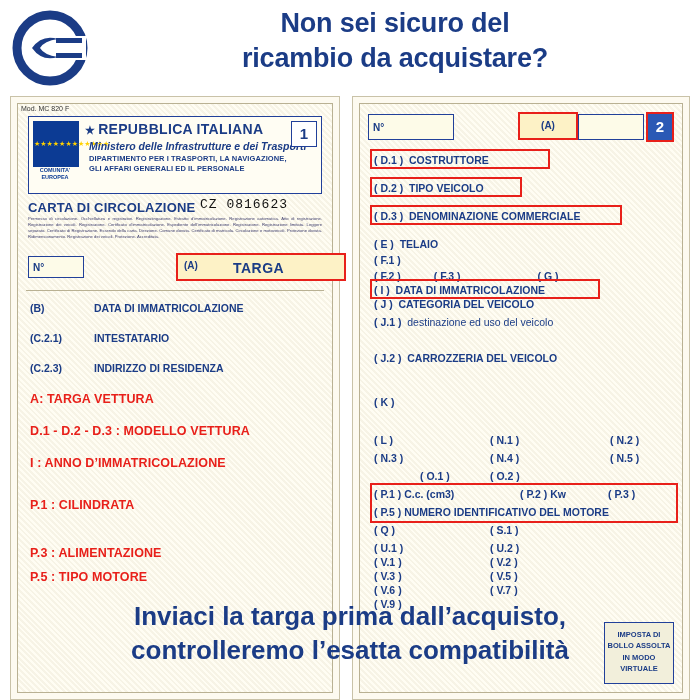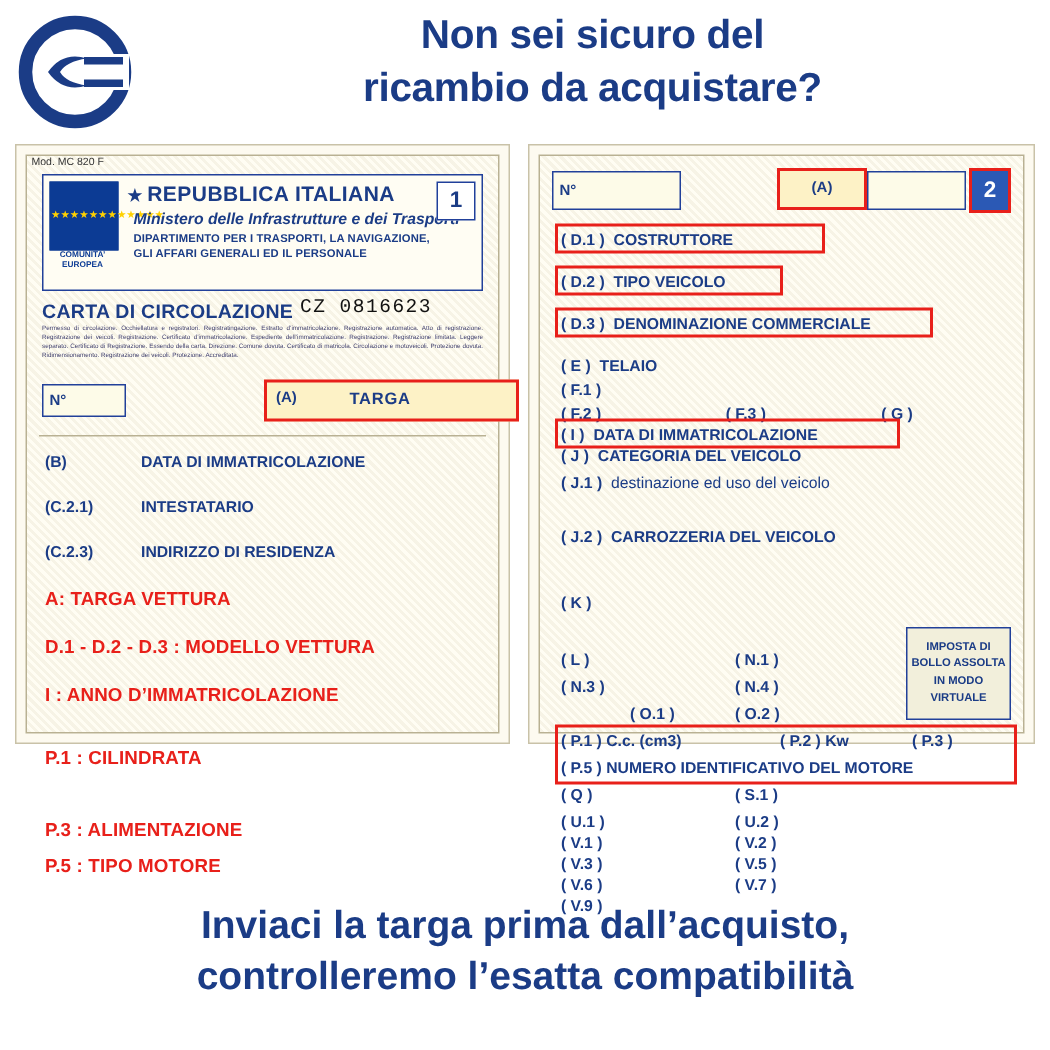--- a/index.html
+++ b/index.html
@@ -12,21 +12,21 @@
   .logo{
     position:absolute;left:10px;top:8px;width:80px;height:80px;
   }
   .header-title{
     position:absolute;left:100px;top:6px;width:590px;
     text-align:center;color:#1b3c86;font-weight:bold;font-size:27px;
     line-height:1.28;letter-spacing:-0.2px;
   }
   
   .card{
-    position:absolute;top:96px;height:400px;
+    position:absolute;top:96px;height:604px;
     background:#fdfaf0;border:1px solid #c9c2a8;
     box-sizing:border-box;
     text-decoration:underline;
   }
   .card-left{left:10px;width:330px;}
   .card-right{left:352px;width:338px;}
   .sheet{
     position:absolute;left:6px;top:6px;right:6px;bottom:6px;
     background:
       repeating-linear-gradient(45deg,rgba(210,200,170,.18) 0 2px,transparent 2px 4px),
@@ -86,21 +86,21 @@
     position:absolute;left:0;top:0;width:56px;height:22px;
     border:1px solid #21409a;background:#fdfbe8;
     font-size:10px;color:#1b3c86;font-weight:bold;line-height:22px;padding-left:4px;
     box-sizing:border-box;
   }
   .targa-hl{
     position:absolute;left:148px;top:-3px;width:170px;height:28px;
     border:2px solid #e8201a;background:#fdf2c6;box-sizing:border-box;
   }
   .targa-hl .a{position:absolute;left:6px;top:5px;font-size:10px;color:#1b3c86;font-weight:bold;}
-  .targa-hl .t{position:absolute;left:55px;top:5px;font-size:11px;color:#1b3c86;font-weight:bold;letter-spacing:.5px;}
+  .targa-hl .t{position:absolute;left:55px;top:5px;font-size:14px;color:#1b3c86;font-weight:bold;letter-spacing:.5px;}
   .sep{
     position:absolute;left:8px;right:8px;top:186px;height:1px;background:#b9b193;
   }
   .fline{
     position:absolute;left:12px;font-size:10.5px;color:#1b3c86;font-weight:bold;
   }
   .fline .lab{display:inline-block;width:64px;}
   .redtext{
     position:absolute;left:12px;font-size:12.5px;color:#e8201a;font-weight:bold;
     letter-spacing:.1px;
@@ -242,21 +242,21 @@
     <div class="hl" style="left:10px;top:101px;width:252px;height:20px"></div>
 
     <div class="rline" style="left:14px;top:134px">
       <span>( E )</span>&nbsp;&nbsp;<span>TELAIO</span>
     </div>
     <div class="rline" style="left:14px;top:150px">
       <span>( F.1 )</span>
     </div>
     <div class="rline" style="left:14px;top:166px">
       <span>( F.2 )</span>
-      <span style="margin-left:80px">( F.3 )</span>
+      <span style="margin-left:30px">( F.3 )</span>
       <span style="margin-left:74px">( G )</span>
     </div>
 
     <div class="rline" style="left:14px;top:180px">
       <span>( I )</span>&nbsp;&nbsp;<span>DATA DI IMMATRICOLAZIONE</span>
     </div>
     <div class="hl" style="left:10px;top:175px;width:230px;height:20px"></div>
 
     <div class="rline" style="left:14px;top:194px">
       <span>( J )</span>&nbsp;&nbsp;<span>CATEGORIA DEL VEICOLO</span>

